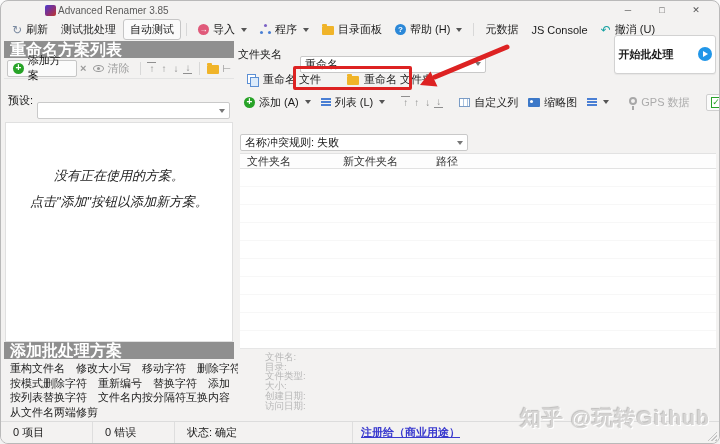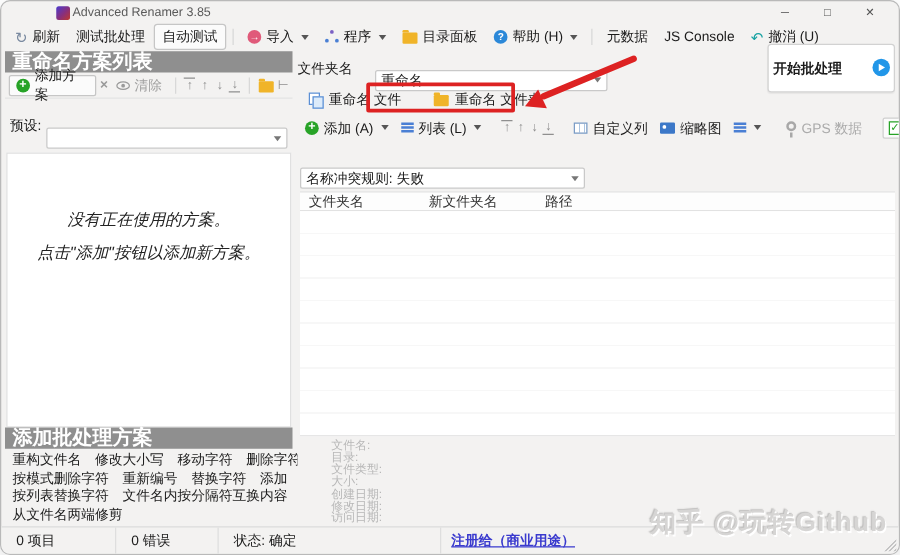--- a/index.html
+++ b/index.html
@@ -283,21 +283,20 @@
       <span class="th">新文件夹名</span>
       <span class="th">路径</span>
     </div>
     <div class="table-body"></div>
     <div class="info-area">
       <div class="info-line">文件名:</div>
       <div class="info-line">目录:</div>
       <div class="info-line">文件类型:</div>
       <div class="info-line">大小:</div>
       <div class="info-line">创建日期:</div>
-      <div class="info-line">修改日期:</div>
       <div class="info-line">访问日期:</div>
     </div>
   </div>
 
   <div class="statusbar">
     <div class="sb-cell sb-c1">0 项目</div>
     <div class="sb-cell sb-c2">0 错误</div>
     <div class="sb-cell sb-c3">状态: 确定</div>
     <div class="sb-cell sb-c4">
       <span class="reg-link">注册给（商业用途）</span>

